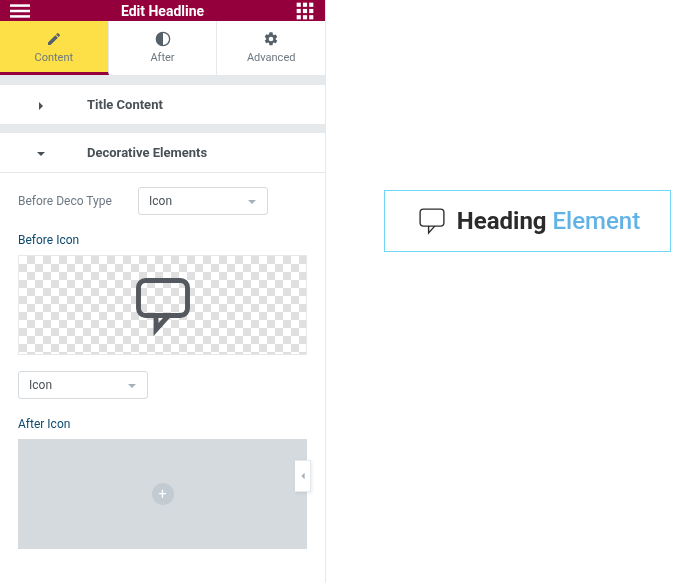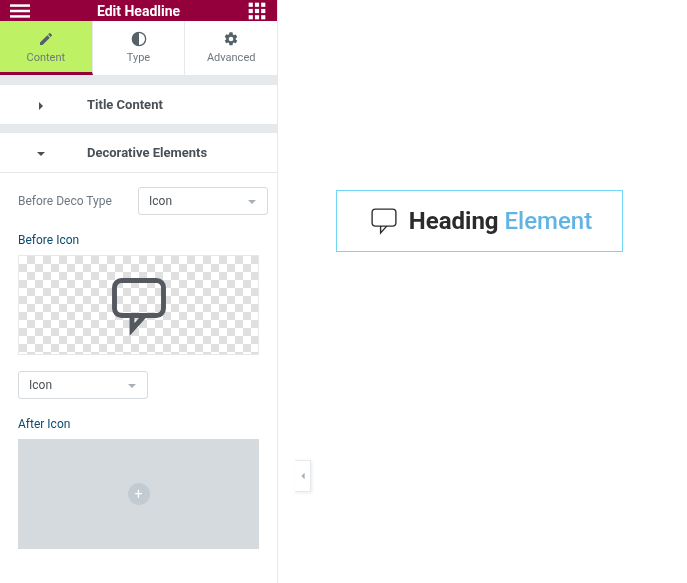--- a/index.html
+++ b/index.html
@@ -1,25 +1,25 @@
 <!DOCTYPE html>
 <html><head>
 <meta charset="utf-8">
 <style>
 * { box-sizing: border-box; margin: 0; padding: 0; }
 body { font-family: -apple-system, BlinkMacSystemFont, "Segoe UI", Roboto, sans-serif; font-size: 13px; color: #495157; width: 687px; height: 583px; overflow: hidden; display: flex; background: #fff; }
-.panel { width: 278px; height: 583px; background: #fff; border-right: 1px solid #e6e9ec; display: flex; flex-direction: column; overflow-y: auto; }
+.panel { width: 326px; height: 583px; background: #fff; border-right: 1px solid #e6e9ec; display: flex; flex-direction: column; overflow-y: auto; }
 .panel-header { background: #93003c; color: #fff; height: 40px; display: flex; align-items: center; justify-content: space-between; padding: 0 10px; font-size: 14px; font-weight: 700; }
 .hamburger, .apps { width: 20px; height: 20px; display: flex; align-items: center; justify-content: center; cursor: pointer; }
 .hamburger svg, .apps svg { fill: #fff; }
 .panel-title { flex: 1; text-align: center; }
 .tabs { display: flex; background: #fff; border-bottom: 1px solid #e6e9ec; }
 .tab { flex: 1; text-align: center; padding: 10px 0 8px; cursor: pointer; color: #6d7882; font-size: 11px; border-right: 1px solid #e6e9ec; }
 .tab:last-child { border-right: none; }
-.tab.active { border-bottom: 3px solid #93003c; background: #bef264; }
+.tab.active { border-bottom: 3px solid #93003c; background: #fde047; }
 .tab-icon { display: block; margin: 0 auto 4px; width: 16px; height: 16px; }
 .tab-icon svg { width: 16px; height: 16px; fill: #556068; }
 .spacer-gray { height: 16px; background: #e6e9ec; }
 .section-head { display: flex; align-items: center; padding: 12px 36px; font-weight: 700; font-size: 13px; cursor: pointer; border-bottom: 1px solid #e6e9ec; background: #fff; gap: 31px; }
 .section-head .caret { margin-right: 10px; width: 10px; height: 10px; }
 .section-head .caret svg { width: 10px; height: 10px; fill: #495157; }
 .controls { padding: 14px 18px 18px; }
 .row { display: flex; align-items: center; margin-bottom: 14px; }
 .row-label { flex: 0 0 120px; font-size: 12px; color: #6d7882; }
 .select { flex: 1; position: relative; }
@@ -72,21 +72,21 @@
       <span class="tab-icon"><svg viewBox="0 0 24 24">
             <path d="M3 17.25V21h3.75L17.81 9.94l-3.75-3.75L3 17.25zM20.71 7.04a1 1 0 0 0 0-1.41l-2.34-2.34a1 1 0 0 0-1.41 0l-1.83 1.83 3.75 3.75 1.83-1.83z"></path>
           </svg></span>
       <span>Content</span>
     </div>
     <div class="tab">
       <span class="tab-icon"><svg viewBox="0 0 24 24">
             <path d="M12 2a10 10 0 1 0 0 20V2z"></path>
             <circle cx="12" cy="12" r="10" fill="none" stroke="#556068" stroke-width="2"></circle>
           </svg></span>
-      <span>Type</span>
+      <span>After</span>
     </div>
     <div class="tab">
       <span class="tab-icon"><svg viewBox="0 0 24 24">
             <path d="M19.14 12.94a7.49 7.49 0 0 0 .05-.94 7.49 7.49 0 0 0-.05-.94l2.03-1.58a.5.5 0 0 0 .12-.64l-1.92-3.32a.5.5 0 0 0-.6-.22l-2.39.96a7.03 7.03 0 0 0-1.62-.94l-.36-2.54A.5.5 0 0 0 13.9 2h-3.84a.5.5 0 0 0-.49.42l-.36 2.54c-.58.24-1.12.56-1.62.94l-2.39-.96a.5.5 0 0 0-.6.22L2.68 8.48a.5.5 0 0 0 .12.64l2.03 1.58c-.4.62-.5.94-.5.94s.1.32.5.94L2.8 14.16a.5.5 0 0 0-.12.64l1.92 3.32a.5.5 0 0 0 .6.22l2.39-.96c.5.38 1.04.7 1.62.94l.36 2.54a.5.5 0 0 0 .49.42h3.84a.5.5 0 0 0 .49-.42l.36-2.54c.58-.24 1.12-.56 1.62-.94l2.39.96a.5.5 0 0 0 .6-.22l1.92-3.32a.5.5 0 0 0-.12-.64l-2.03-1.58zM12 15.5A3.5 3.5 0 1 1 12 8.5a3.5 3.5 0 0 1 0 7z"></path>
           </svg></span>
       <span>Advanced</span>
     </div>
   </div>
 
   <div class="spacer-gray"></div>

